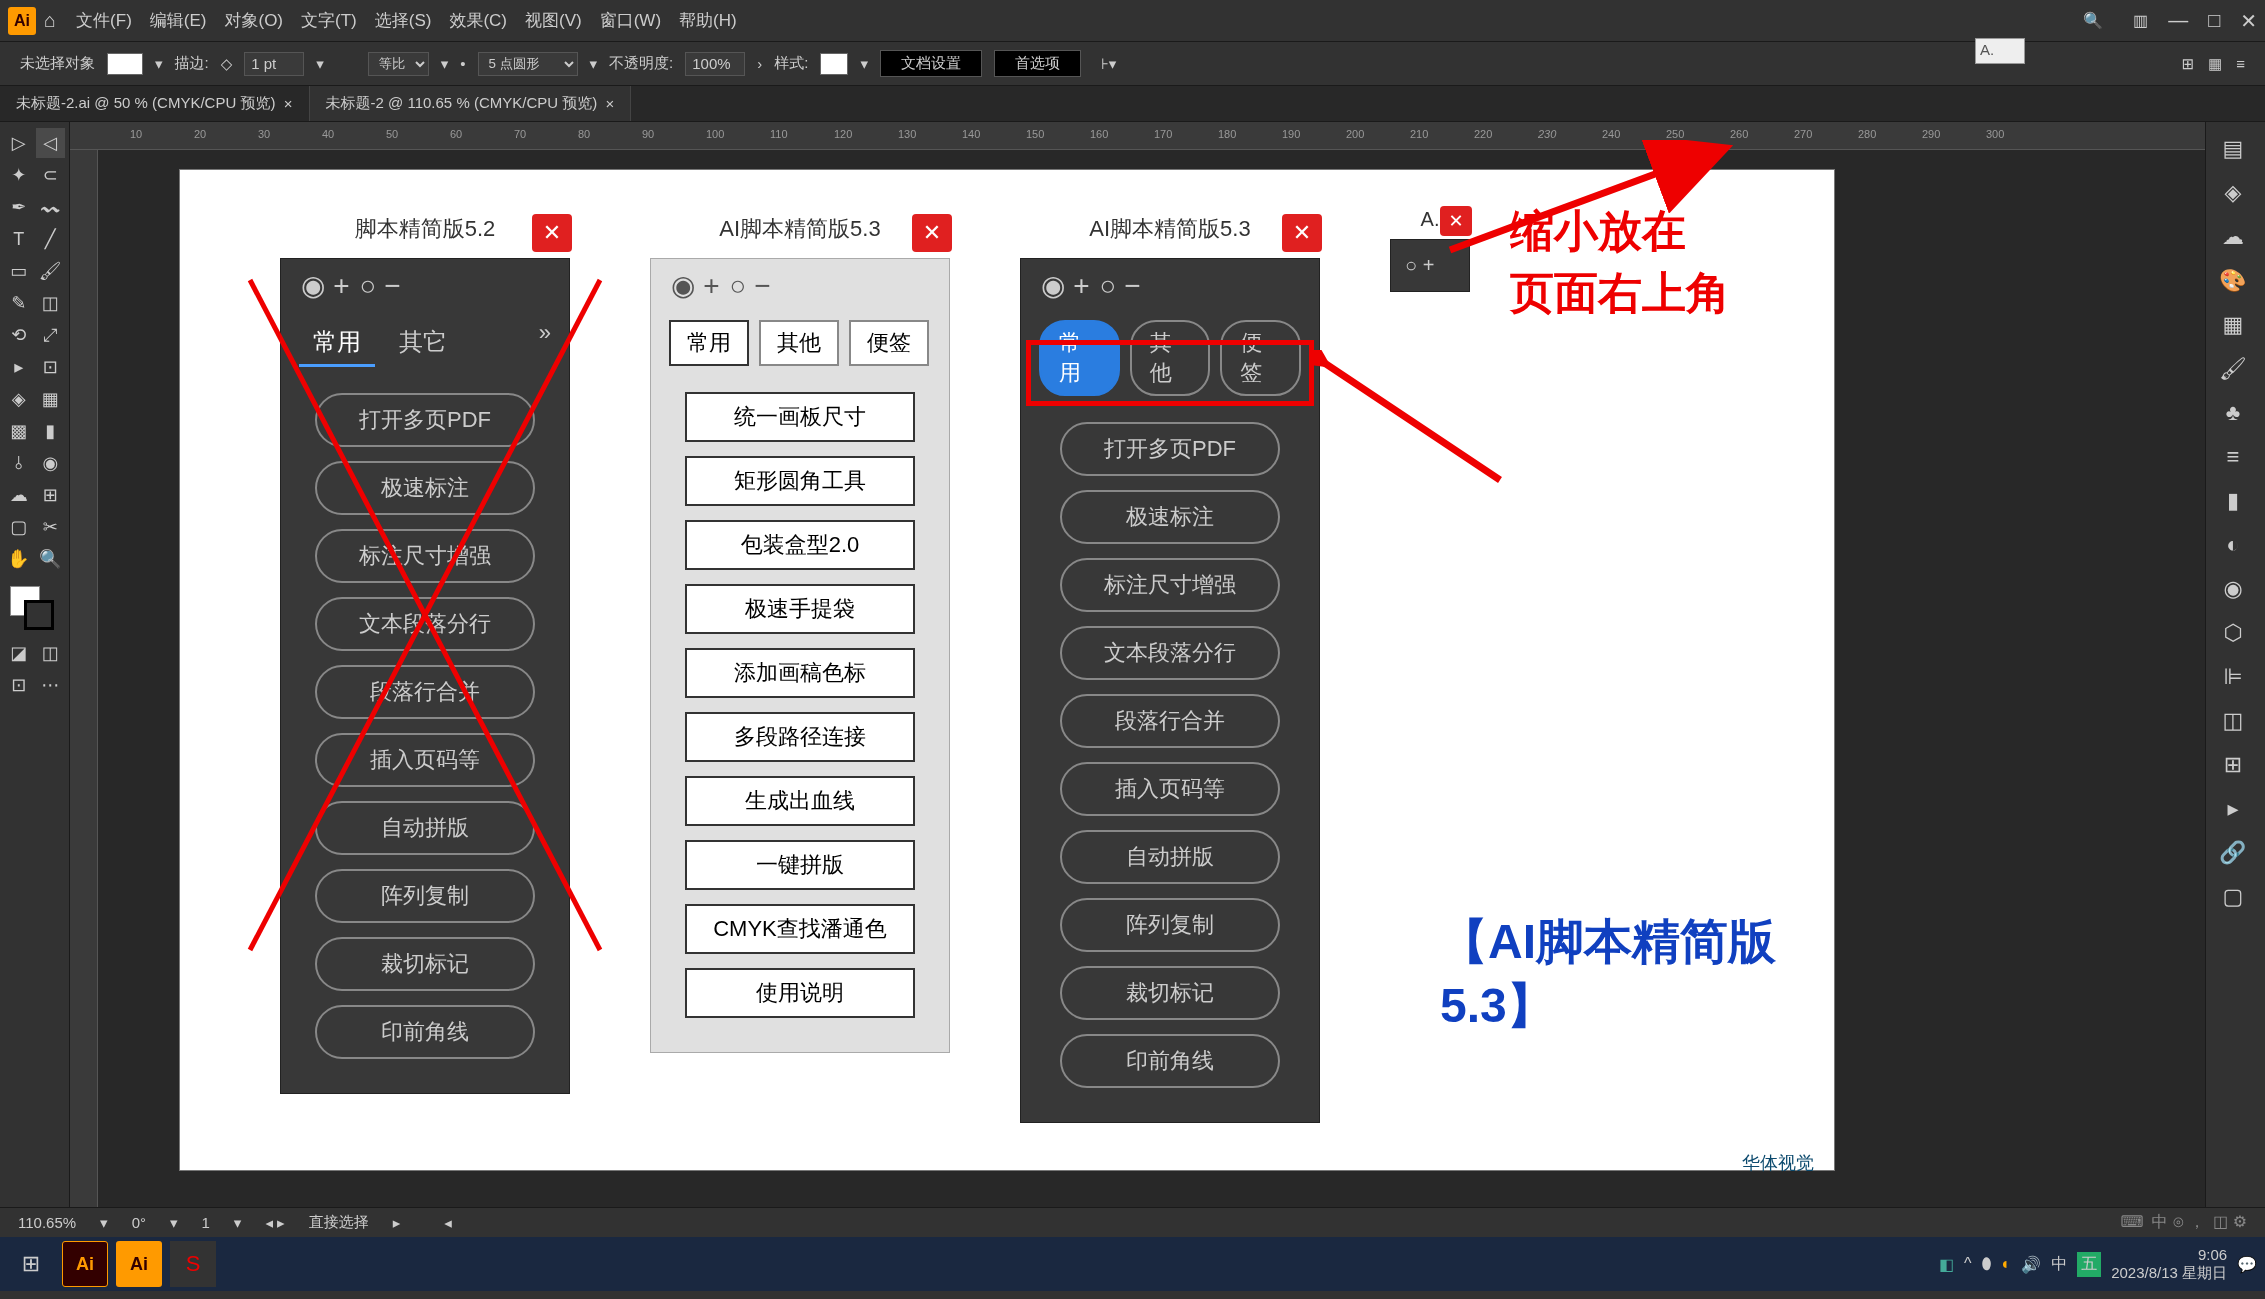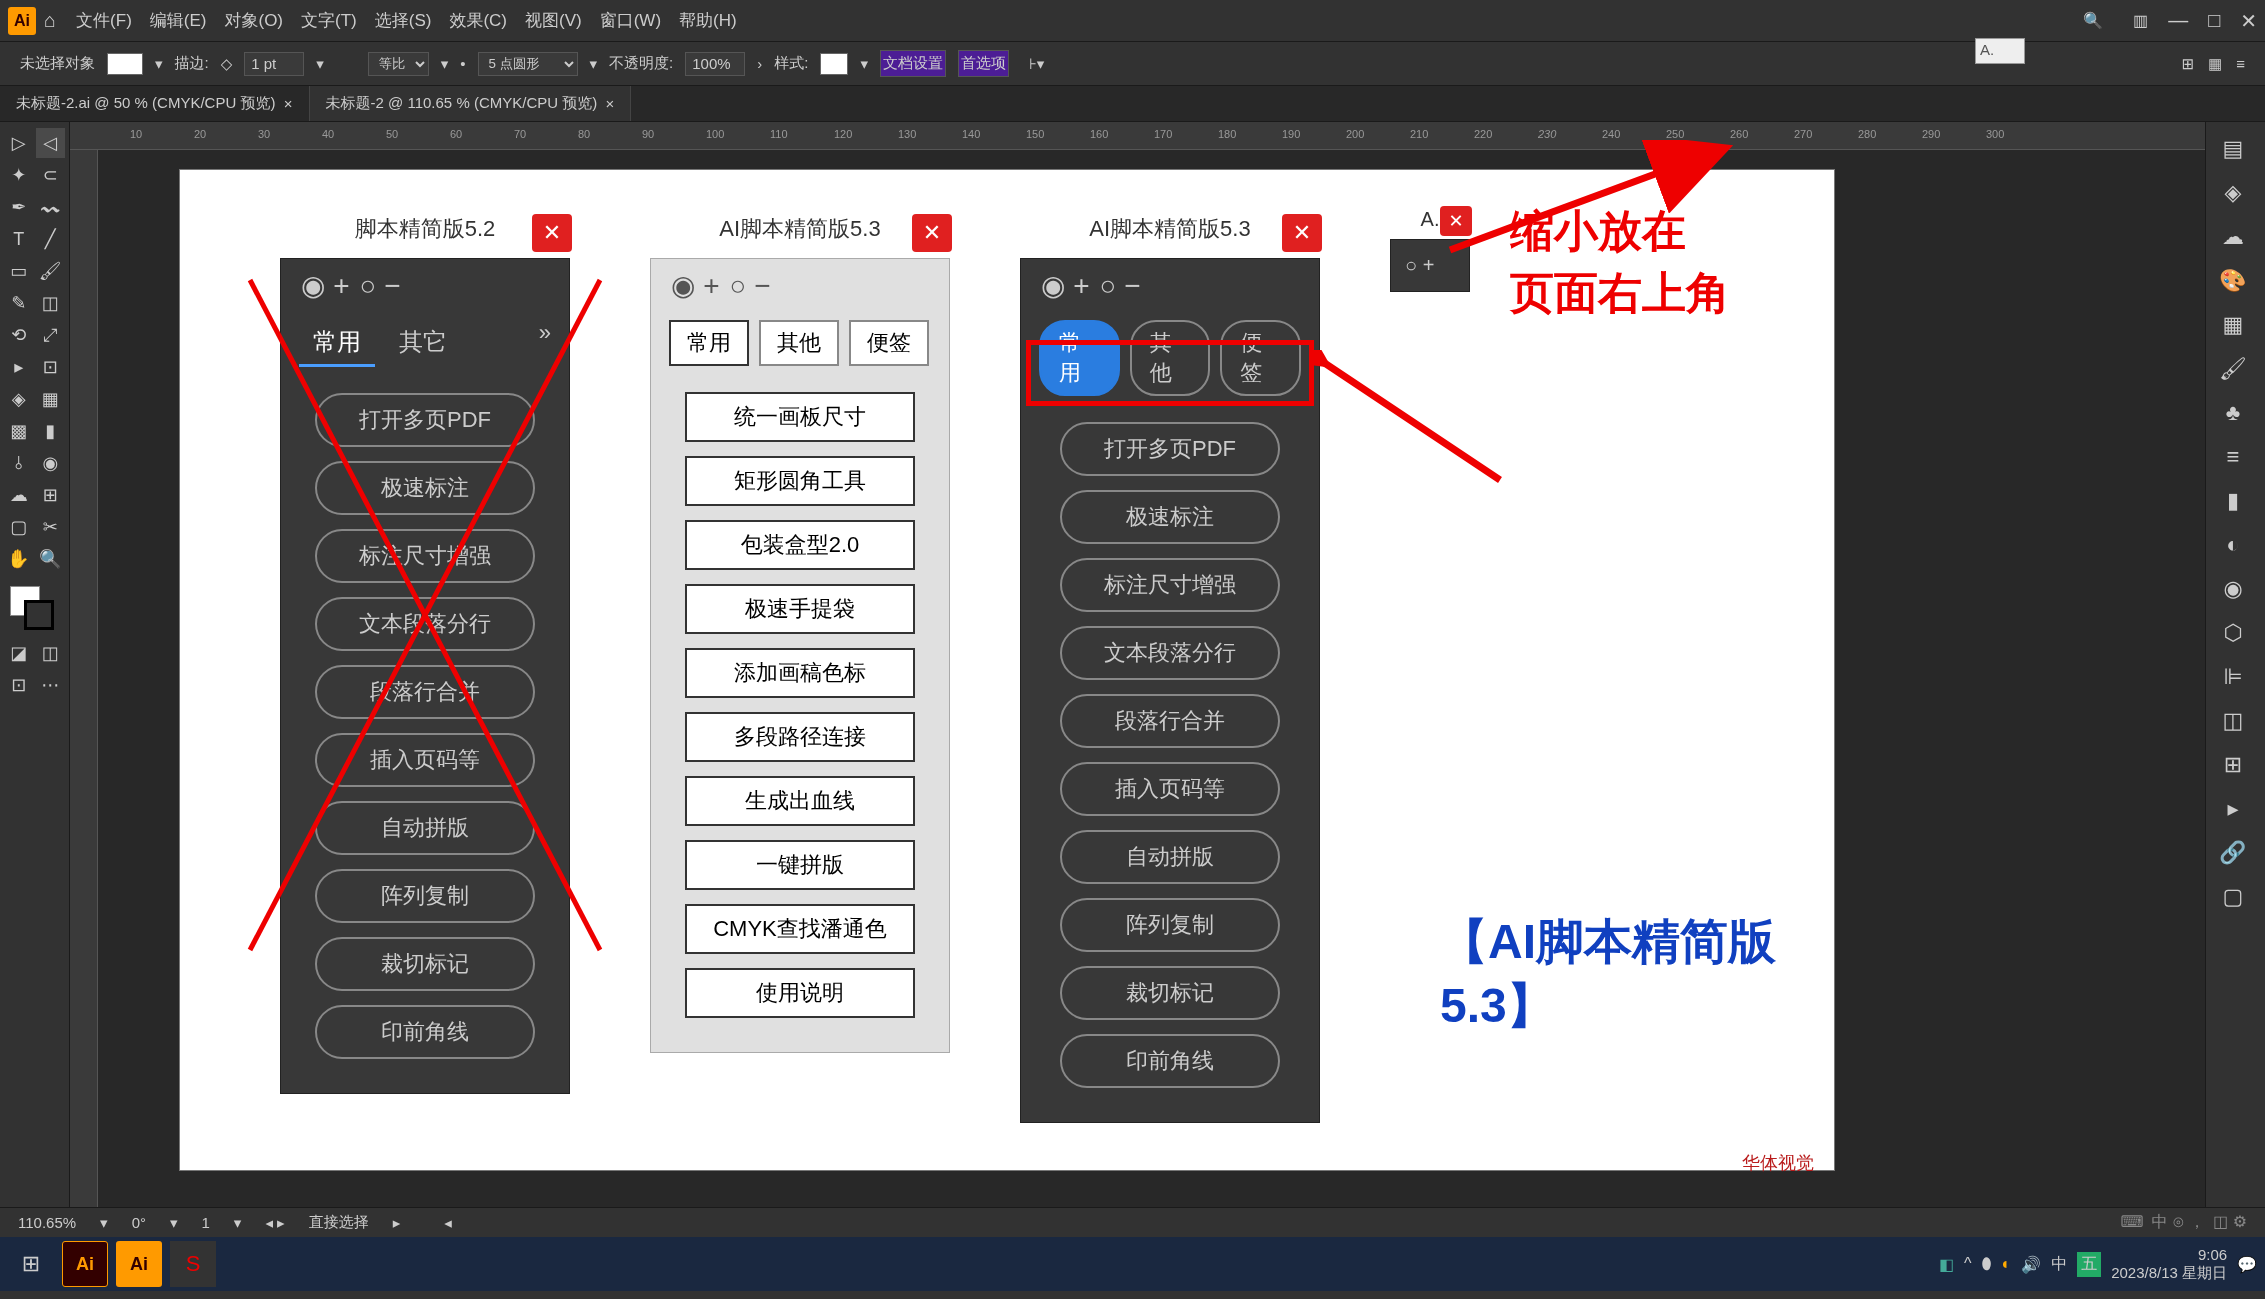--- a/index.html
+++ b/index.html
@@ -9,21 +9,21 @@
 .home-icon{color:#ccc;font-size:20px;margin-right:20px}
 .menu-item{color:#ccc;font-size:17px;margin-right:18px;cursor:pointer}
 .menubar-right{margin-left:auto;display:flex;align-items:center;gap:20px}
 .search-box-top{width:40px;height:28px;color:#ccc;display:flex;align-items:center;justify-content:center}
 .win-controls{display:flex;gap:20px;color:#ccc;font-size:20px}
 .optbar{background:#323232;height:44px;display:flex;align-items:center;padding:0 20px;border-bottom:1px solid #1a1a1a;gap:12px}
 .optbar span,.optbar input{color:#ccc;font-size:15px}
 .opt-swatch{width:36px;height:22px;background:#fff;border:1px solid #666}
 .opt-input{background:#3a3a3a;border:1px solid #555;color:#ccc;padding:2px 6px;width:60px;height:24px}
 .opt-select{background:#3a3a3a;border:1px solid #555;color:#ccc;padding:2px 6px;height:24px}
-.opt-btn{background:#4c1d95;border:1px solid #555;color:#ccc;padding:3px 2px;font-size:15px}
+.opt-btn{background:#000000;border:1px solid #555;color:#ccc;padding:3px 20px;font-size:15px}
 .tabbar{background:#282828;height:36px;display:flex;align-items:center;border-bottom:1px solid #1a1a1a}
 .doc-tab{color:#ccc;font-size:15px;padding:0 16px;height:100%;display:flex;align-items:center;border-right:1px solid #444}
 .doc-tab.active{background:#323232}
 .main{display:flex;height:1085px}
 .toolbar-left{width:70px;background:#323232;border-right:1px solid #1a1a1a;display:flex;flex-direction:column;padding:6px 4px}
 .tool-row{display:flex;gap:2px;margin-bottom:2px}
 .tool{width:30px;height:30px;color:#ccc;display:flex;align-items:center;justify-content:center;font-size:18px;cursor:pointer}
 .tool.sel{background:#4a4a4a}
 .fill-stroke{margin-top:6px;position:relative;height:56px}
 .fill-sq{width:30px;height:30px;background:#fff;border:1px solid #888;position:absolute;top:4px;left:6px}
@@ -349,21 +349,21 @@
               <path d="M12,0 L0,6 L12,12 Z" fill="#e00"></path>
             </marker>
           </defs>
         <line x1="190" y1="130" x2="10" y2="10" stroke="#e00" stroke-width="7" marker-end="url(#ah2)"></line>
       </svg>
 
       <div class="anno" style="left:1330px;top:30px;white-space:pre-line">缩小放在
 页面右上角</div>
       <div class="anno-blue" style="left:1260px;top:740px">【AI脚本精简版5.3】</div>
 
-      <div style="position:absolute;right:20px;bottom:-5px;color:#b91c1c;font-size:18px">华体视觉</div>
+      <div style="position:absolute;right:20px;bottom:-5px;color:#0c4a6e;font-size:18px">华体视觉</div>
     </div>
   </div>
 
   <div class="panels-right">
     <div class="panel-icon">▤</div>
     <div class="panel-icon">◈</div>
     <div class="panel-icon">☁</div>
     <div class="panel-icon">🎨</div>
     <div class="panel-icon">▦</div>
     <div class="panel-icon">🖌</div>

